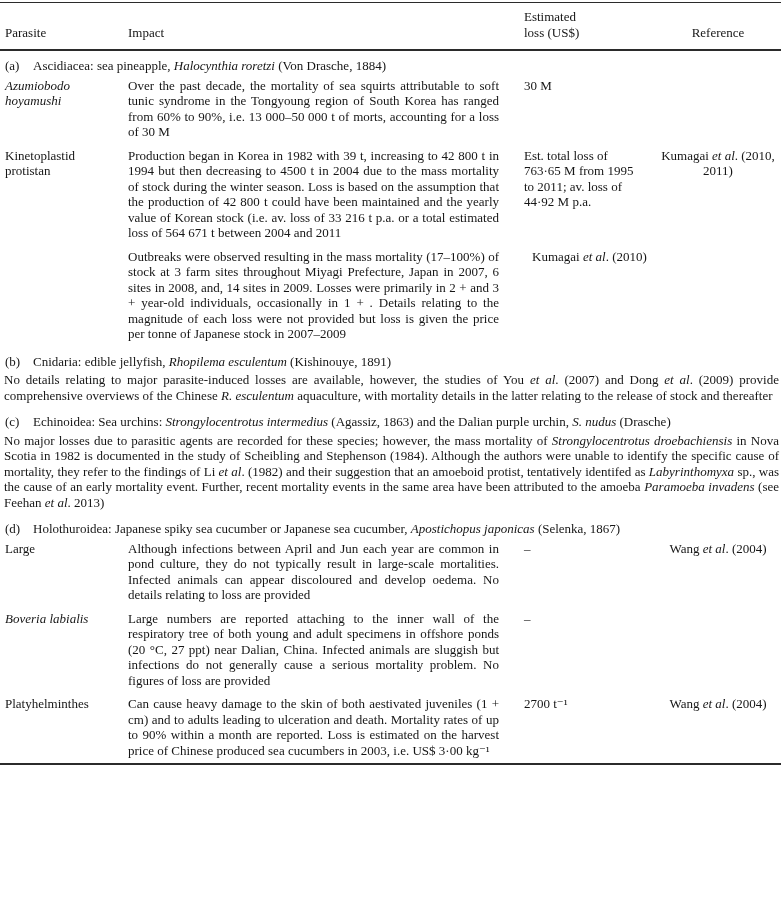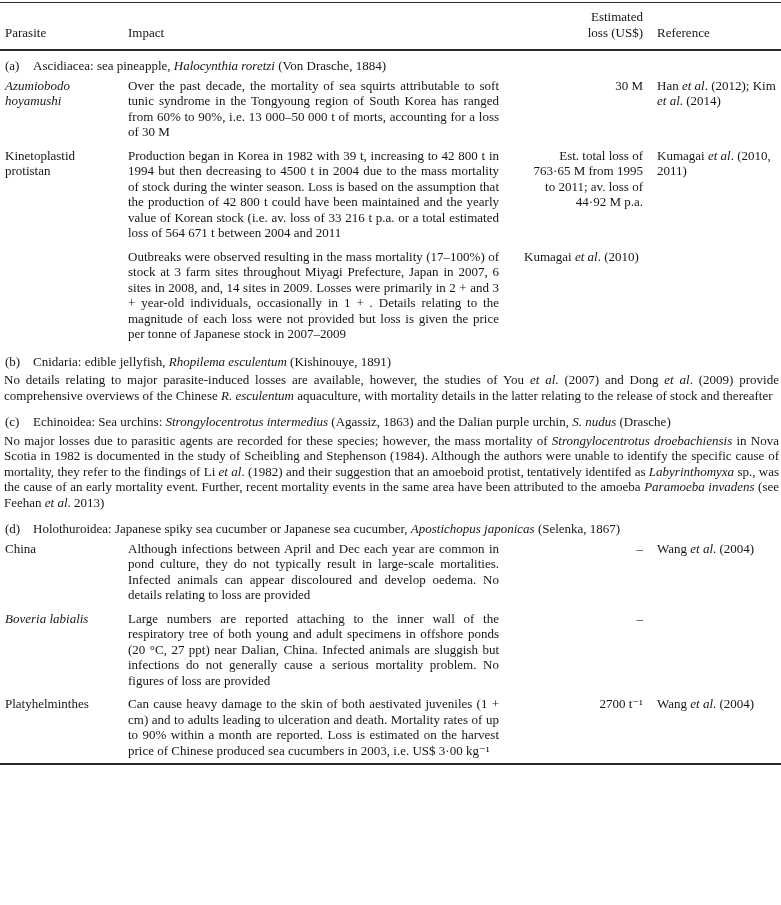--- a/index.html
+++ b/index.html
@@ -13,22 +13,22 @@
     line-height: 15.5px;
     color: #161616;
     padding-top: 2px;
   }
   .rule-single { border-top: 1px solid #2b2b2b; }
   .rule-double { height: 2px; border-top: 1px solid #2b2b2b; border-bottom: 1px solid #2b2b2b; }
   .row { display: grid; grid-template-columns: 128px 396px 133px 124px; }
   .c { min-width: 0; }
   .c1 { padding-left: 5px; padding-right: 14px; }
   .c2 { padding-right: 25px; text-align: justify; }
-  .c3 { padding-right: 14px; text-align: right; }
-  .c4 { padding-right: 2px; }
+  .c3 { padding-right: 14px; }
+  .c4 { padding-right: 2px; text-align: center; }
   .header-row { align-items: end; padding: 6px 0 9px; }
   .header-row .c2 { text-align: left; }
   .pre { white-space: pre-line; }
   .body-row { padding: 3px 0 5px; }
   .section-title { display: flex; padding: 7px 0 1px 5px; }
   .sec-label { flex: 0 0 28px; }
   .sec-text { flex: 1; min-width: 0; }
   .section-note { padding: 2px 2px 4px 4px; text-align: justify; }
   i { font-style: italic; }
 </style>
@@ -51,21 +51,20 @@
 
   <div class="section-title">
     <span class="sec-label">(a)</span>
     <span class="sec-text"><span>Ascidiacea: sea pineapple, </span><i>Halocynthia roretzi</i><span> (Von Drasche, 1884)</span></span>
   </div>
 
   <div class="row body-row">
     <div class="c c1"><i>Azumiobodo hoyamushi</i></div>
     <div class="c c2">Over the past decade, the mortality of sea squirts attributable to soft tunic syndrome in the Tongyoung region of South Korea has ranged from 60% to 90%, i.e. 13 000–50 000 t of morts, accounting for a loss of 30 M</div>
     <div class="c c3">30 M</div>
-    <div class="c c4"><span>Han </span><i>et al</i><span>. (2012); Kim </span><i>et al</i><span>. (2014)</span></div>
   </div>
 
   <div class="row body-row">
     <div class="c c1">Kinetoplastid protistan</div>
     <div class="c c2">Production began in Korea in 1982 with 39 t, increasing to 42 800 t in 1994 but then decreasing to 4500 t in 2004 due to the mass mortality of stock during the winter season. Loss is based on the assumption that the production of 42 800 t could have been maintained and the yearly value of Korean stock (i.e. av. loss of 33 216 t p.a. or a total estimated loss of 564 671 t between 2004 and 2011</div>
     <div class="c c3">Est. total loss of 763·65 M from 1995 to 2011; av. loss of 44·92 M p.a.</div>
     <div class="c c4"><span>Kumagai </span><i>et al</i><span>. (2010, 2011)</span></div>
   </div>
 
   <div class="row body-row">
@@ -85,22 +84,22 @@
     <span class="sec-text"><span>Echinoidea: Sea urchins: </span><i>Strongylocentrotus intermedius</i><span> (Agassiz, 1863) and the Dalian purple urchin, </span><i>S. nudus</i><span> (Drasche)</span></span>
   </div>
   <div class="section-note"><span>No major losses due to parasitic agents are recorded for these species; however, the mass mortality of </span><i>Strongylocentrotus droebachiensis</i><span> in Nova Scotia in 1982 is documented in the study of Scheibling and Stephenson (1984). Although the authors were unable to identify the specific cause of mortality, they refer to the findings of Li </span><i>et al</i><span>. (1982) and their suggestion that an amoeboid protist, tentatively identifed as </span><i>Labyrinthomyxa</i><span> sp., was the cause of an early mortality event. Further, recent mortality events in the same area have been attributed to the amoeba </span><i>Paramoeba invadens</i><span> (see Feehan </span><i>et al</i><span>. 2013)</span></div>
 
   <div class="section-title">
     <span class="sec-label">(d)</span>
     <span class="sec-text"><span>Holothuroidea: Japanese spiky sea cucumber or Japanese sea cucumber, </span><i>Apostichopus japonicas</i><span> (Selenka, 1867)</span></span>
   </div>
 
   <div class="row body-row">
-    <div class="c c1">China</div>
-    <div class="c c2">Although infections between April and Dec each year are common in pond culture, they do not typically result in large-scale mortalities. Infected animals can appear discoloured and develop oedema. No details relating to loss are provided</div>
+    <div class="c c1">Large</div>
+    <div class="c c2">Although infections between April and Jun each year are common in pond culture, they do not typically result in large-scale mortalities. Infected animals can appear discoloured and develop oedema. No details relating to loss are provided</div>
     <div class="c c3">–</div>
     <div class="c c4"><span>Wang </span><i>et al</i><span>. (2004)</span></div>
   </div>
 
   <div class="row body-row">
     <div class="c c1"><i>Boveria labialis</i></div>
     <div class="c c2">Large numbers are reported attaching to the inner wall of the respiratory tree of both young and adult specimens in offshore ponds (20 °C, 27 ppt) near Dalian, China. Infected animals are sluggish but infections do not generally cause a serious mortality problem. No figures of loss are provided</div>
     <div class="c c3">–</div>
   </div>
 

